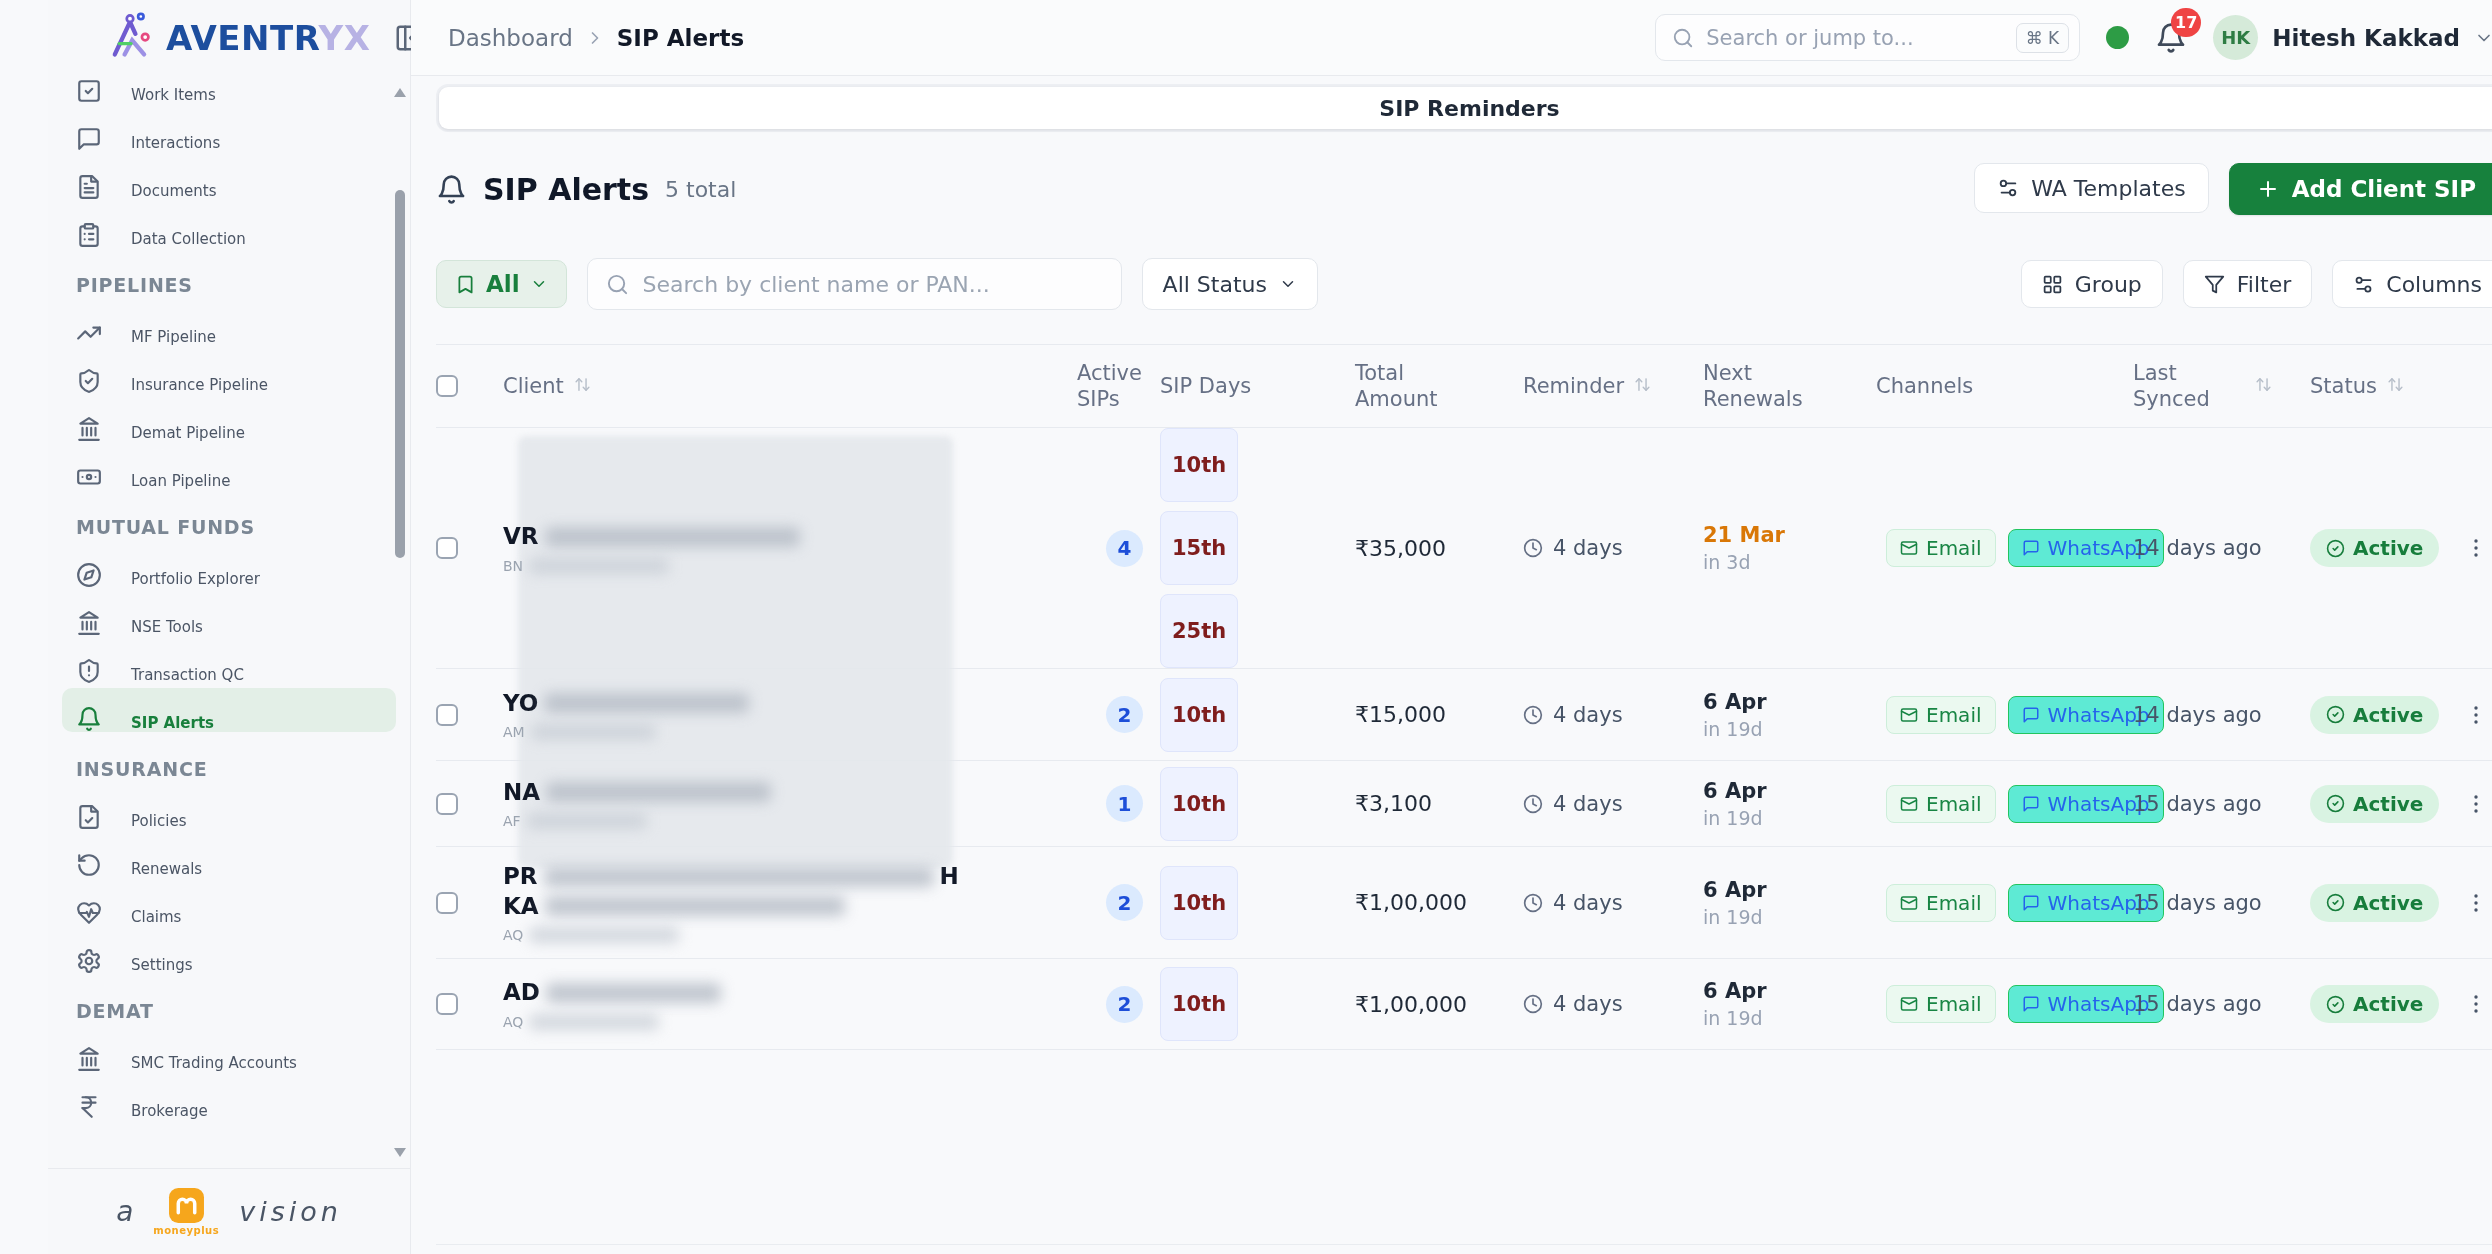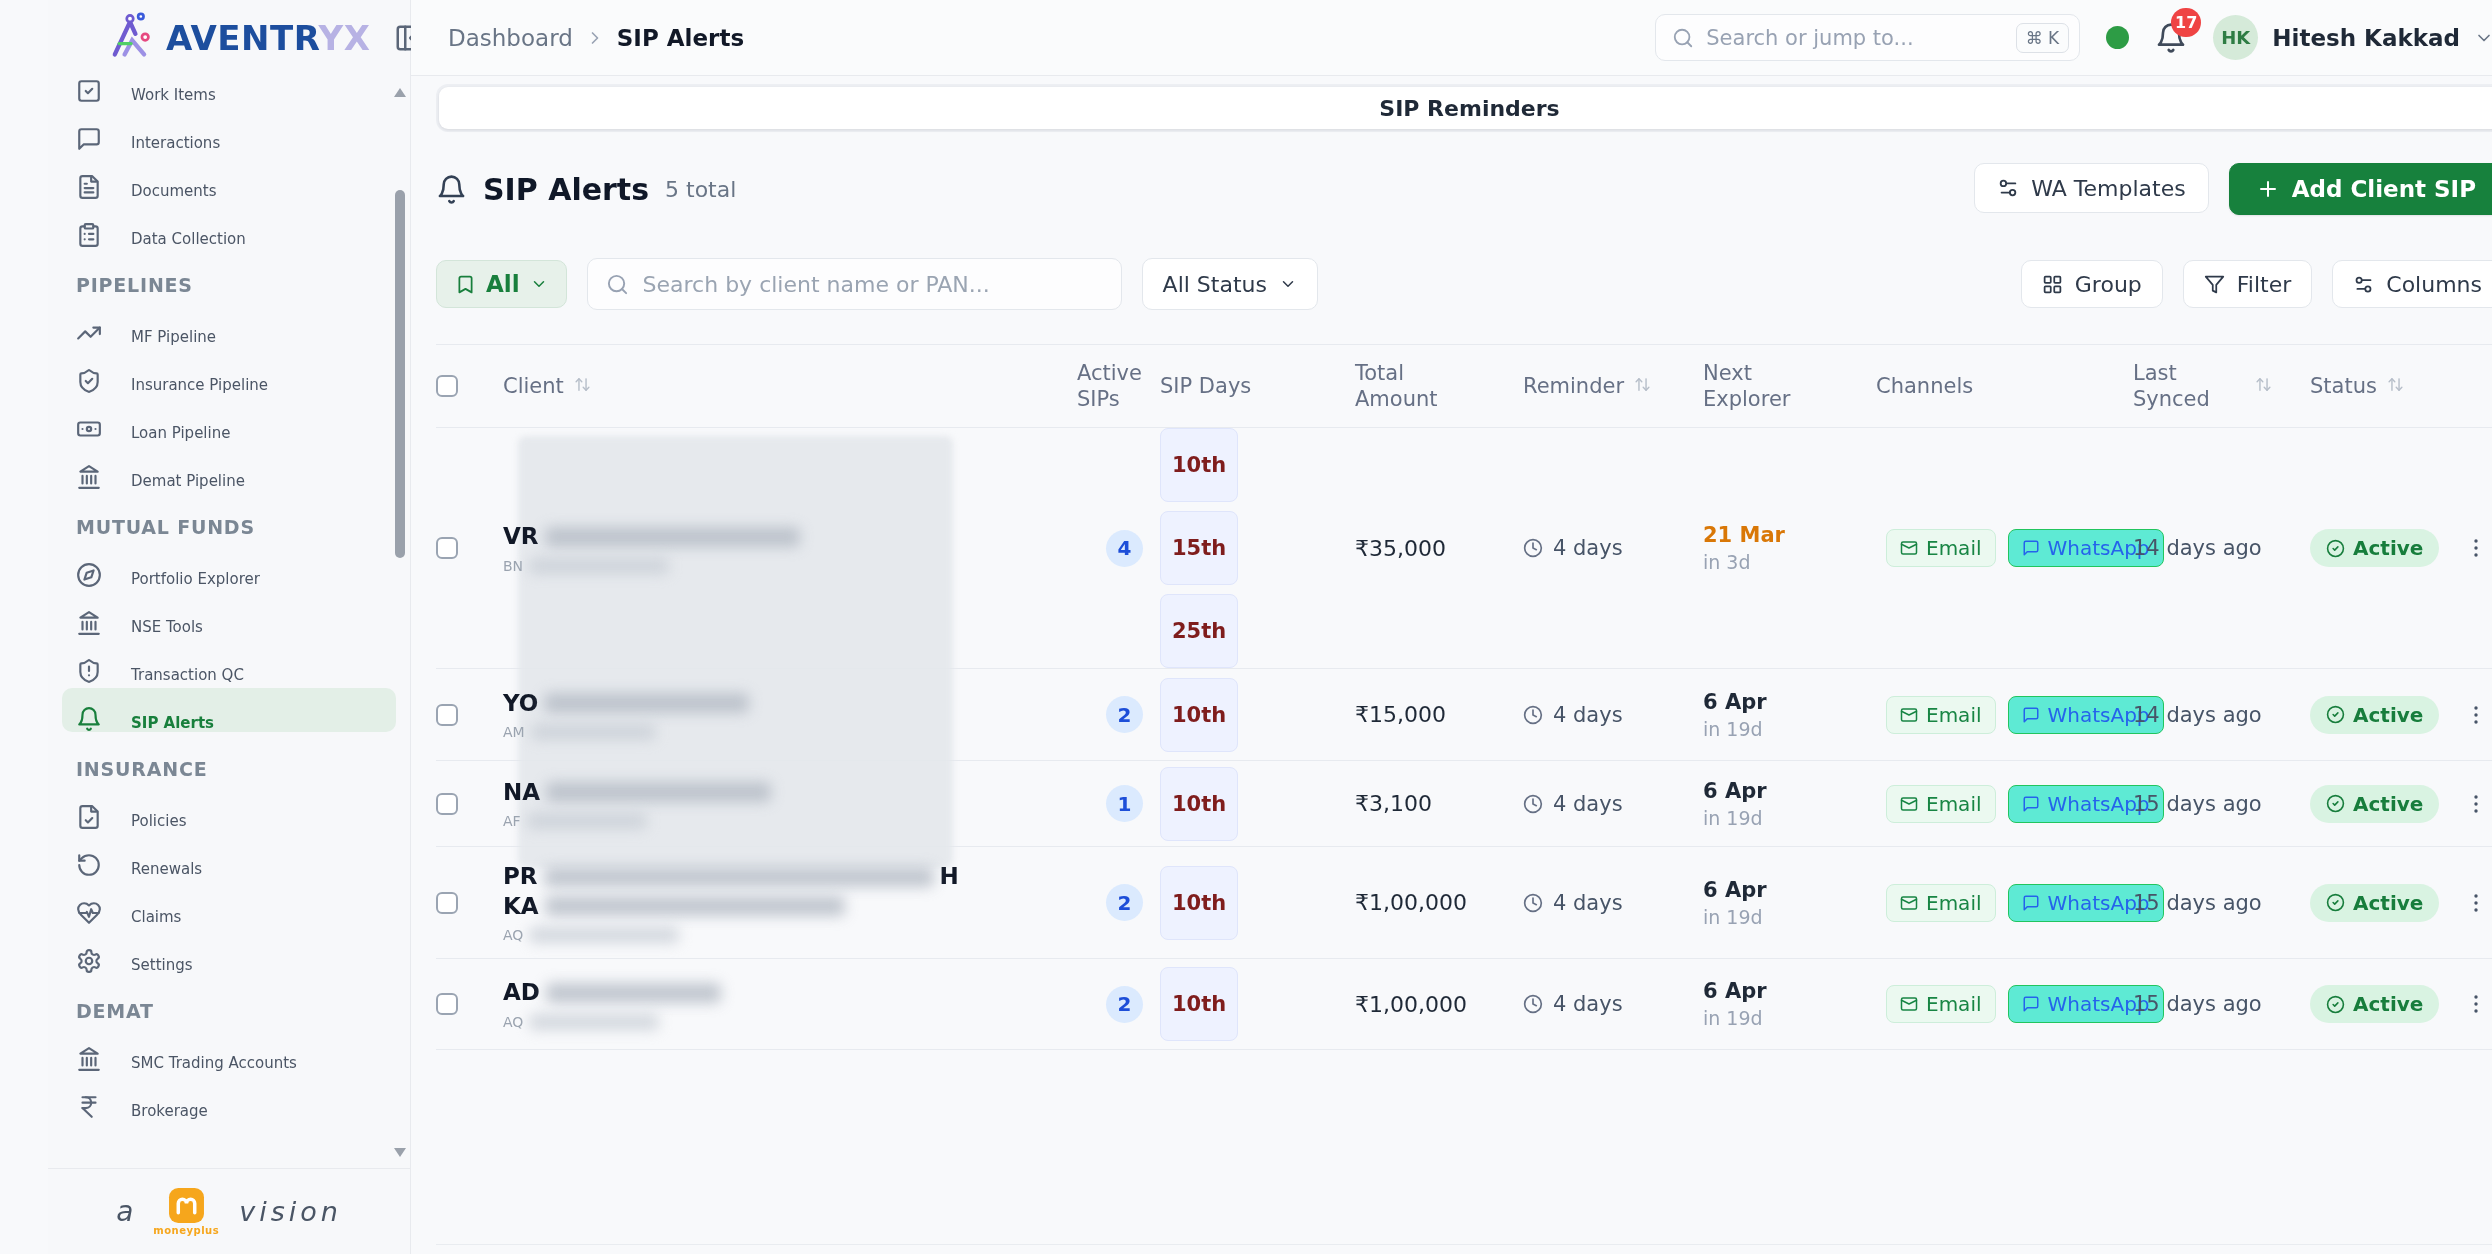--- a/index.html
+++ b/index.html
@@ -202,40 +202,40 @@
             <svg class="" viewBox="0 0 24 24" width="26" height="26" fill="none" stroke="currentColor" stroke-width="2" stroke-linecap="round" stroke-linejoin="round">
               <path d="M20 13c0 5-3.5 7.5-7.66 8.95a1 1 0 0 1-.67-.01C7.5 20.5 4 18 4 13V6a1 1 0 0 1 1-1c2 0 4.5-1.2 6.24-2.72a1.17 1.17 0 0 1 1.52 0C14.51 3.81 17 5 19 5a1 1 0 0 1 1 1z"></path>
               <path d="m9 12 2 2 4-4"></path>
             </svg>
           </span>
           <span class="label">Insurance Pipeline</span>
         </div>
         <div class="sb-item">
       <span class="ic">
             <svg class="" viewBox="0 0 24 24" width="26" height="26" fill="none" stroke="currentColor" stroke-width="2" stroke-linecap="round" stroke-linejoin="round">
-              <rect x="2" y="6" width="20" height="12" rx="2"></rect>
-              <circle cx="12" cy="12" r="2"></circle>
-              <path d="M6 12h.01"></path>
-              <path d="M18 12h.01"></path>
-            </svg>
-          </span>
-          <span class="label">Loan Pipeline</span>
-        </div>
-        <div class="sb-item">
-      <span class="ic">
-            <svg class="" viewBox="0 0 24 24" width="26" height="26" fill="none" stroke="currentColor" stroke-width="2" stroke-linecap="round" stroke-linejoin="round">
               <line x1="3" x2="21" y1="22" y2="22"></line>
               <line x1="6" x2="6" y1="18" y2="11"></line>
               <line x1="10" x2="10" y1="18" y2="11"></line>
               <line x1="14" x2="14" y1="18" y2="11"></line>
               <line x1="18" x2="18" y1="18" y2="11"></line>
               <polygon points="12 2 20 7 4 7"></polygon>
             </svg>
           </span>
           <span class="label">Demat Pipeline</span>
+        </div>
+        <div class="sb-item">
+      <span class="ic">
+            <svg class="" viewBox="0 0 24 24" width="26" height="26" fill="none" stroke="currentColor" stroke-width="2" stroke-linecap="round" stroke-linejoin="round">
+              <rect x="2" y="6" width="20" height="12" rx="2"></rect>
+              <circle cx="12" cy="12" r="2"></circle>
+              <path d="M6 12h.01"></path>
+              <path d="M18 12h.01"></path>
+            </svg>
+          </span>
+          <span class="label">Loan Pipeline</span>
         </div>
         <div class="sb-section">MUTUAL FUNDS</div>
         <div class="sb-item">
       <span class="ic">
             <svg class="" viewBox="0 0 24 24" width="26" height="26" fill="none" stroke="currentColor" stroke-width="2" stroke-linecap="round" stroke-linejoin="round">
               <circle cx="12" cy="12" r="10"></circle>
               <polygon points="16.24 7.76 14.12 14.12 7.76 16.24 9.88 9.88"></polygon>
             </svg>
           </span>
           <span class="label">Portfolio Explorer</span>
@@ -508,21 +508,21 @@
             <div class="hcell c6">
     <span class="hlabel">Reminder</span>
               <span class="sort"><svg class="" viewBox="0 0 24 24" width="17" height="17" fill="none" stroke="currentColor" stroke-width="2" stroke-linecap="round" stroke-linejoin="round">
                   <path d="M7 4v16"></path>
                   <path d="m3 8 4-4 4 4"></path>
                   <path d="M17 20V4"></path>
                   <path d="m21 16-4 4-4-4"></path>
                 </svg></span>
             </div>
             <div class="hcell c7 w100">
-    <span class="hlabel">Next Explorer</span>
+    <span class="hlabel">Next Renewals</span>
             </div>
             <div class="hcell c8">
     <span class="hlabel">Channels</span>
             </div>
             <div class="hcell c9 w75">
     <span class="hlabel">Last Synced</span>
               <span class="sort"><svg class="" viewBox="0 0 24 24" width="17" height="17" fill="none" stroke="currentColor" stroke-width="2" stroke-linecap="round" stroke-linejoin="round">
                   <path d="M7 4v16"></path>
                   <path d="m3 8 4-4 4 4"></path>
                   <path d="M17 20V4"></path>

